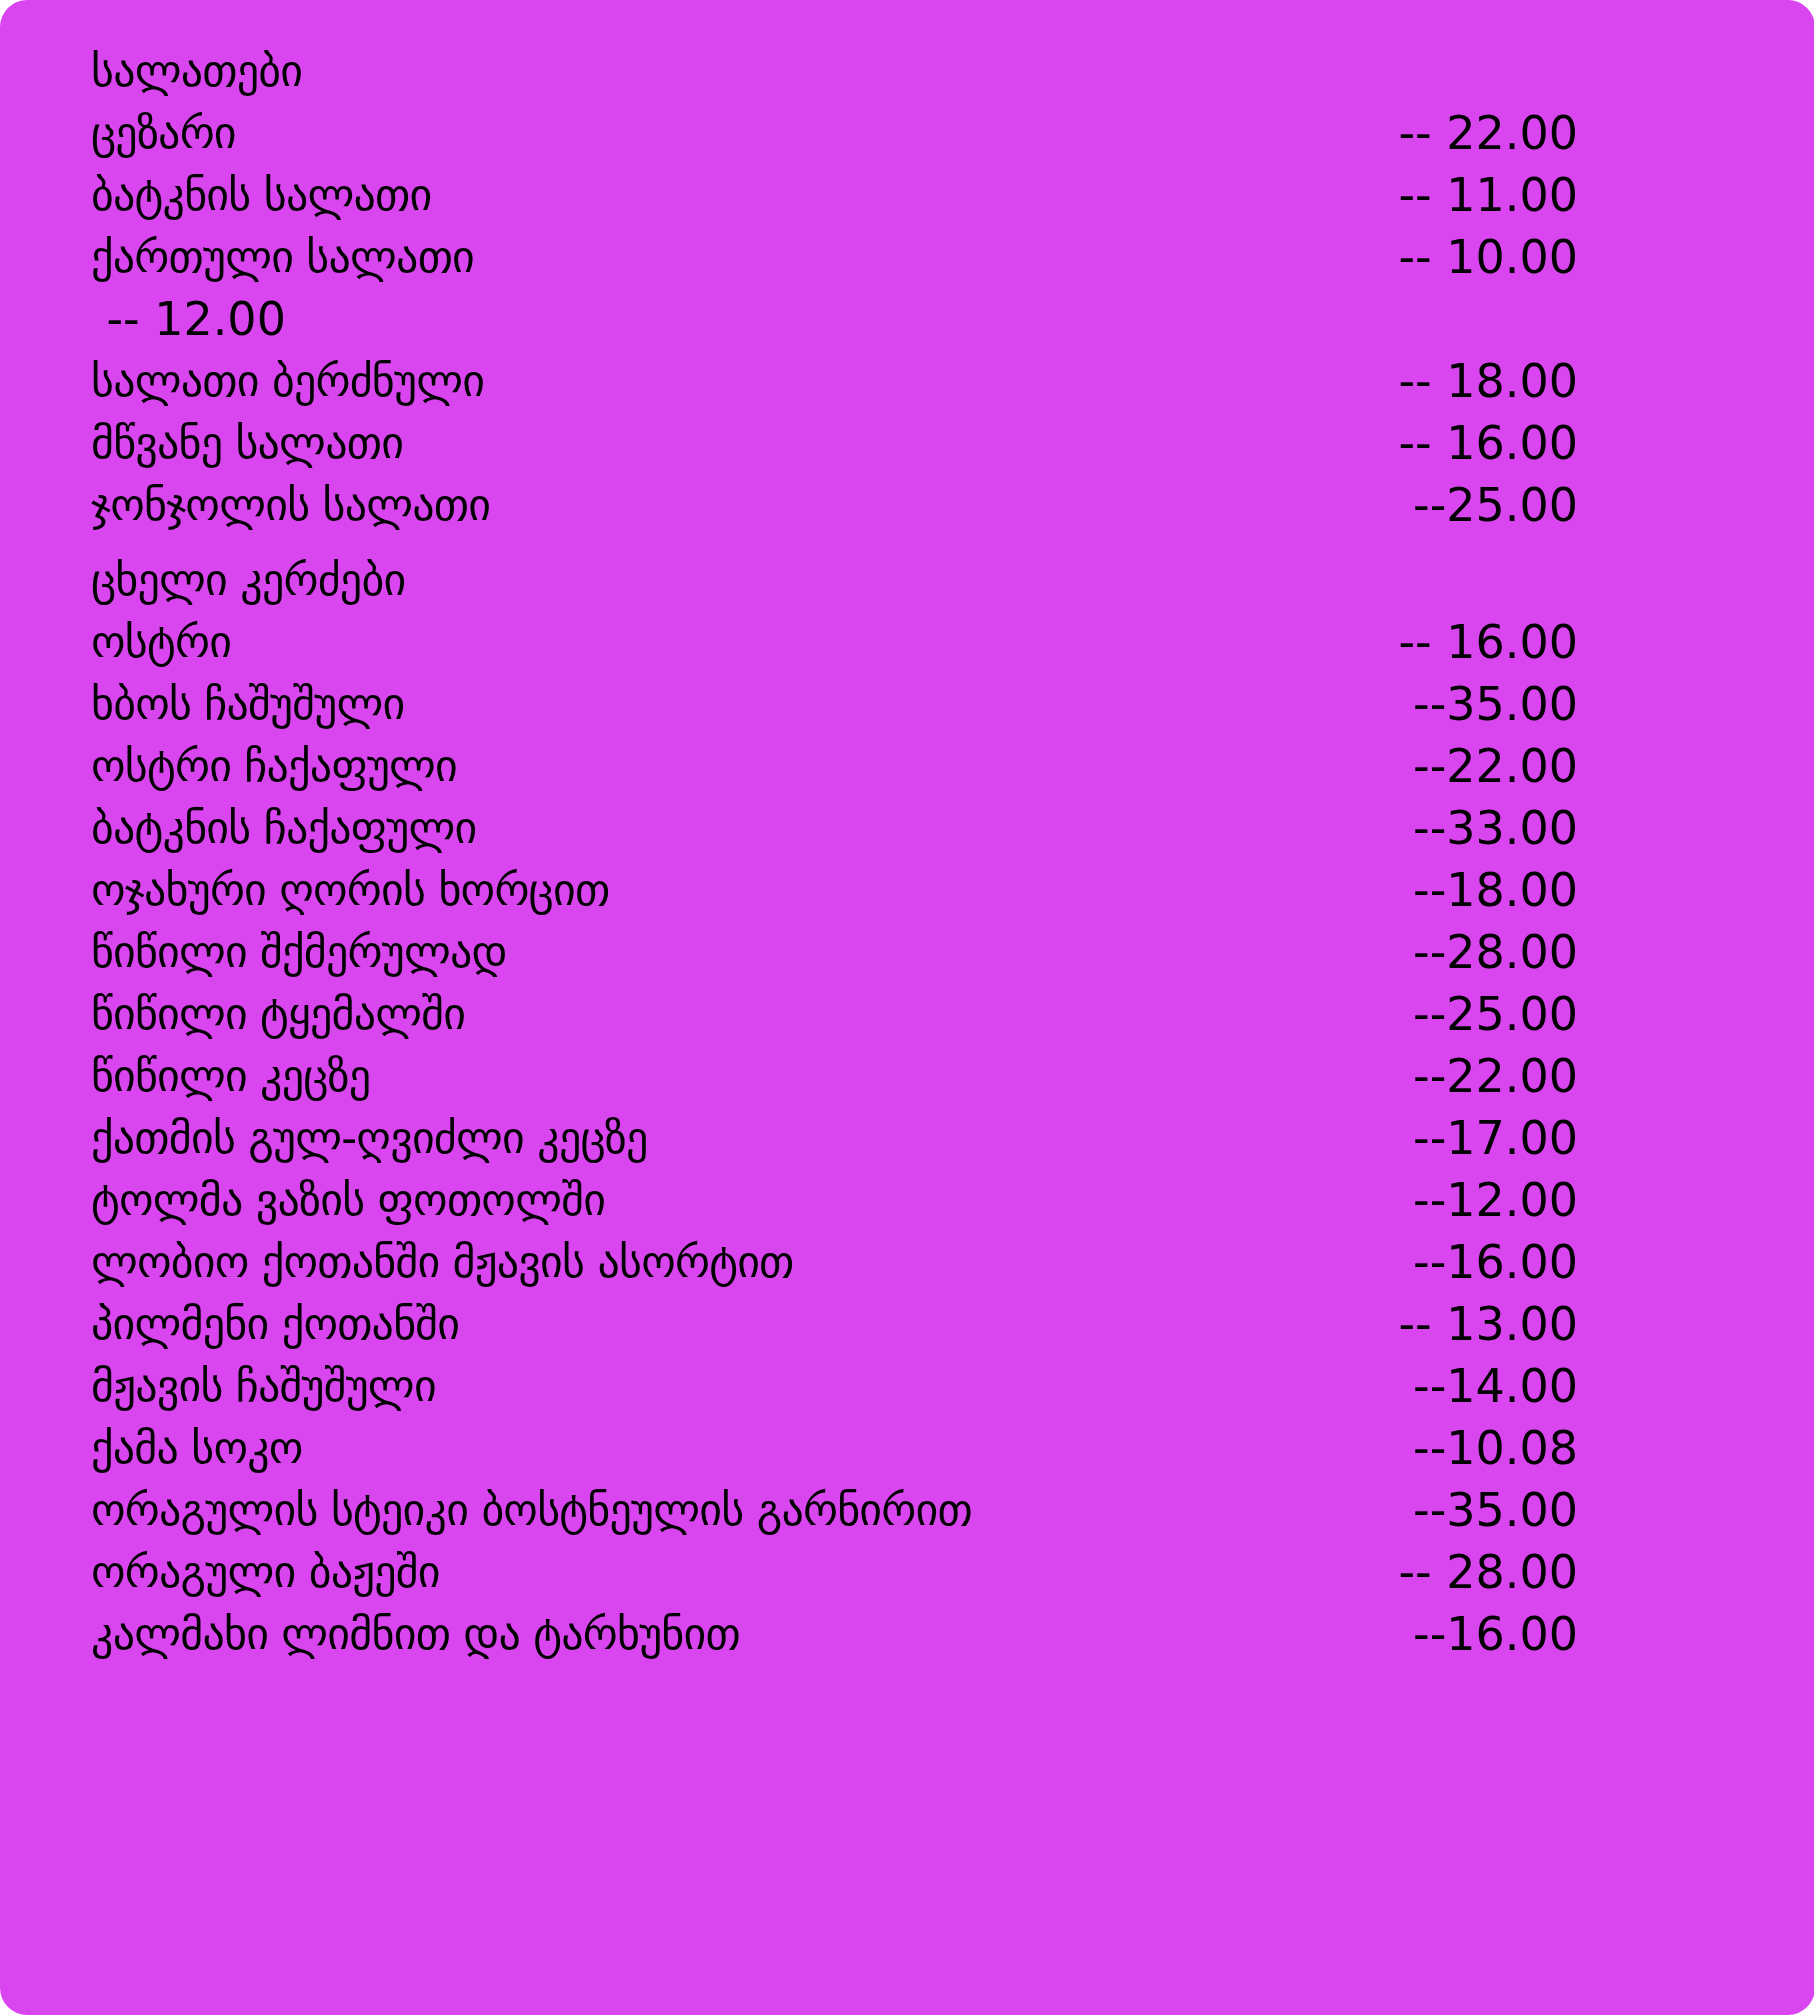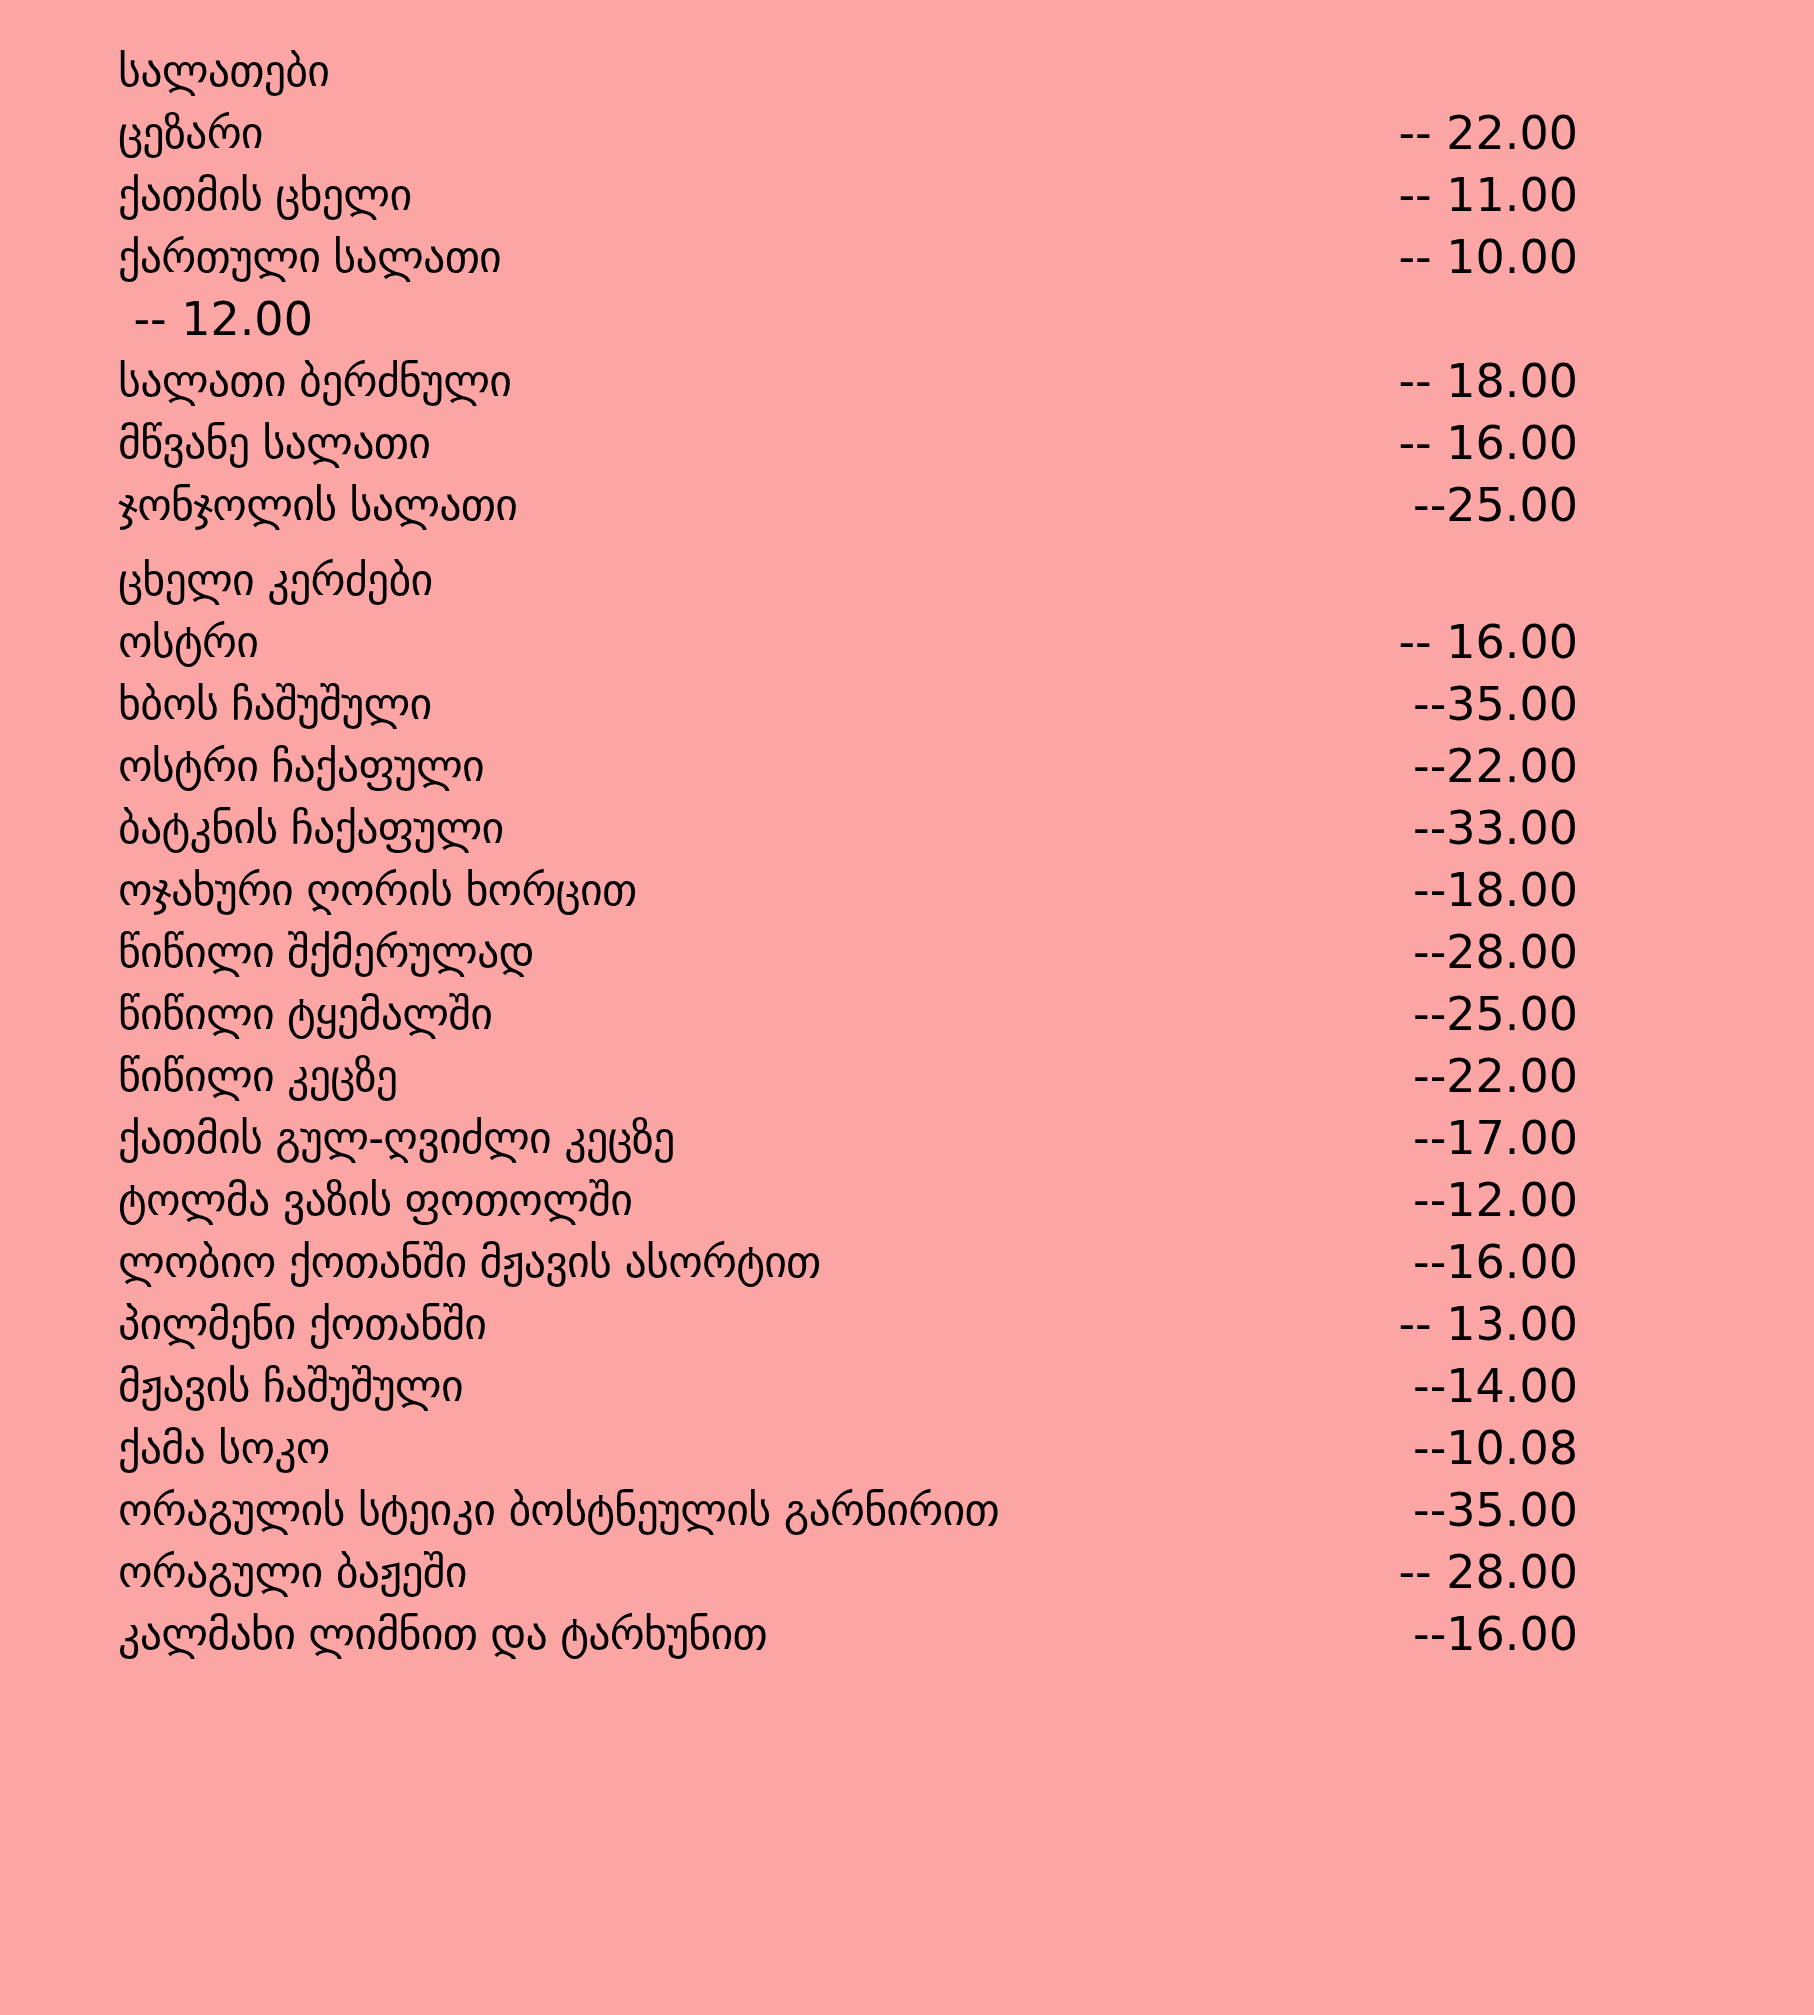--- a/index.html
+++ b/index.html
@@ -5,26 +5,27 @@
 <style>
   html, body {
     margin: 0;
     padding: 0;
     background: #ffffff;
   }
   .page {
     position: relative;
     width: 1815px;
     height: 2015px;
-    background: #fca5a5;
+    background: #d946ef;
     box-sizing: border-box;
-    padding: 40px 237px 0 118px;
+    padding: 40px 237px 0 91px;
     color: #000000;
     font-family: "DejaVu Sans", sans-serif;
     overflow: hidden;
+    border-radius: 27px;
   }
   .menu-section { display: block; }
   .menu-section + .menu-section { margin-top: 13px; }
   .section-header {
     height: 62px;
     line-height: 62px;
     font-size: 44px;
     letter-spacing: -0.8px;
     white-space: nowrap;
   }
@@ -59,21 +60,21 @@
 
 <div class="page">
   <div id="menu">
       <div class="menu-section">
         <div class="section-header">სალათები</div>
         <div class="menu-row">
           <span class="item-name">ცეზარი</span>
           <span class="item-price">-- 22.00</span>
         </div>
         <div class="menu-row">
-          <span class="item-name">ქათმის ცხელი</span>
+          <span class="item-name">ბატკნის სალათი</span>
           <span class="item-price">-- 11.00</span>
         </div>
         <div class="menu-row">
           <span class="item-name">ქართული სალათი</span>
           <span class="item-price">-- 10.00</span>
         </div>
         <div class="menu-row">
           <span class="item-price">-- 12.00</span>
         </div>
         <div class="menu-row">

